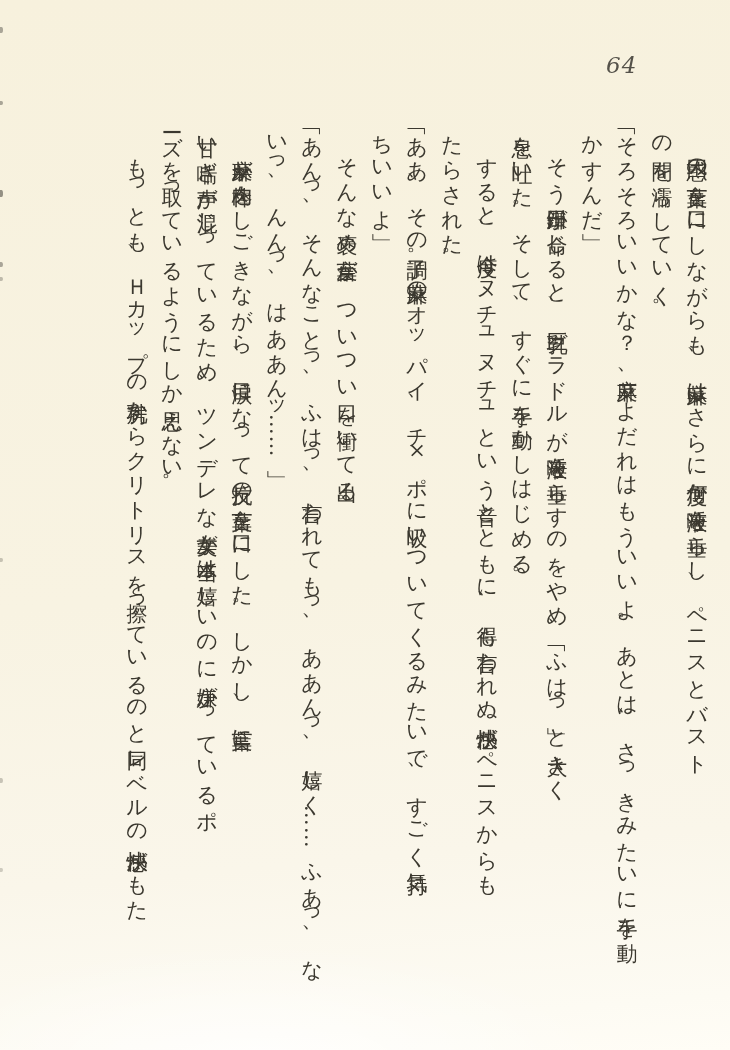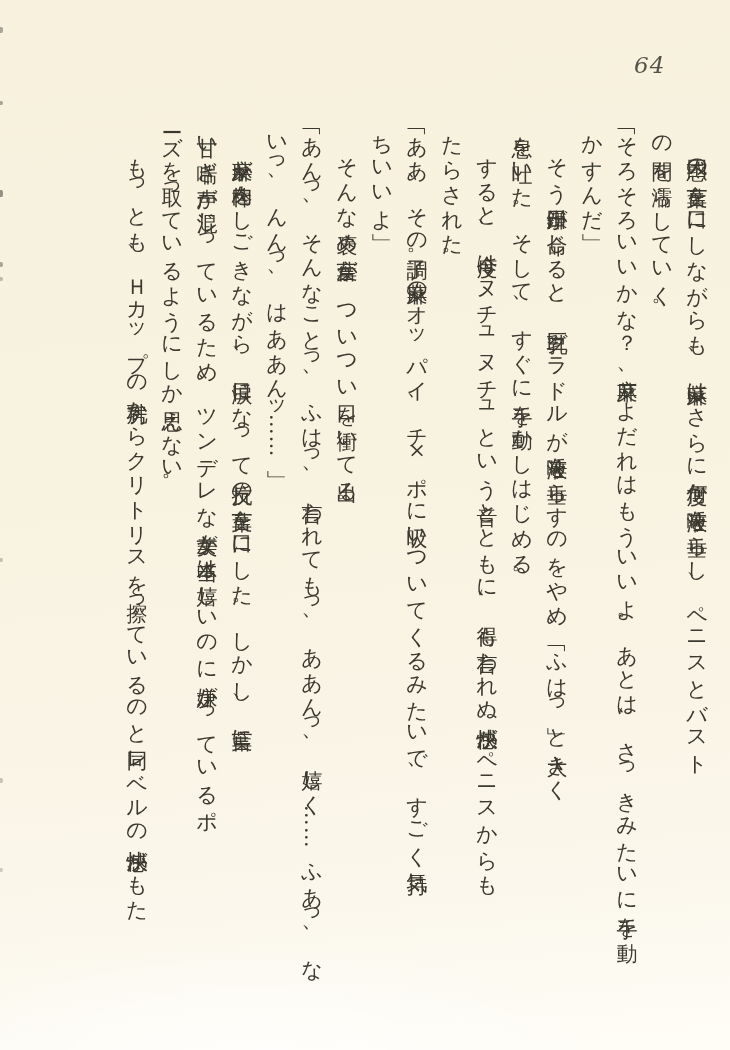--- a/index.html
+++ b/index.html
@@ -16,21 +16,21 @@
     position: relative;
     width: 730px;
     height: 1050px;
     background:
       radial-gradient(ellipse 500px 180px at 35% 102%, rgba(255,255,255,0.85), rgba(255,255,255,0) 70%),
       linear-gradient(175deg, #f7f1dd 0%, #f8f3e2 55%, #faf6ea 80%, #fdfbf3 95%, #fffdf6 100%);
   }
   .page-number {
     position: absolute;
     top: 52px;
-    left: 634px;
+    left: 606px;
     font-size: 23px;
     font-style: italic;
     color: #55524a;
     letter-spacing: 1px;
   }
   .text-block {
     position: absolute;
     top: 121px;
     right: 16px;
     height: 832px;

